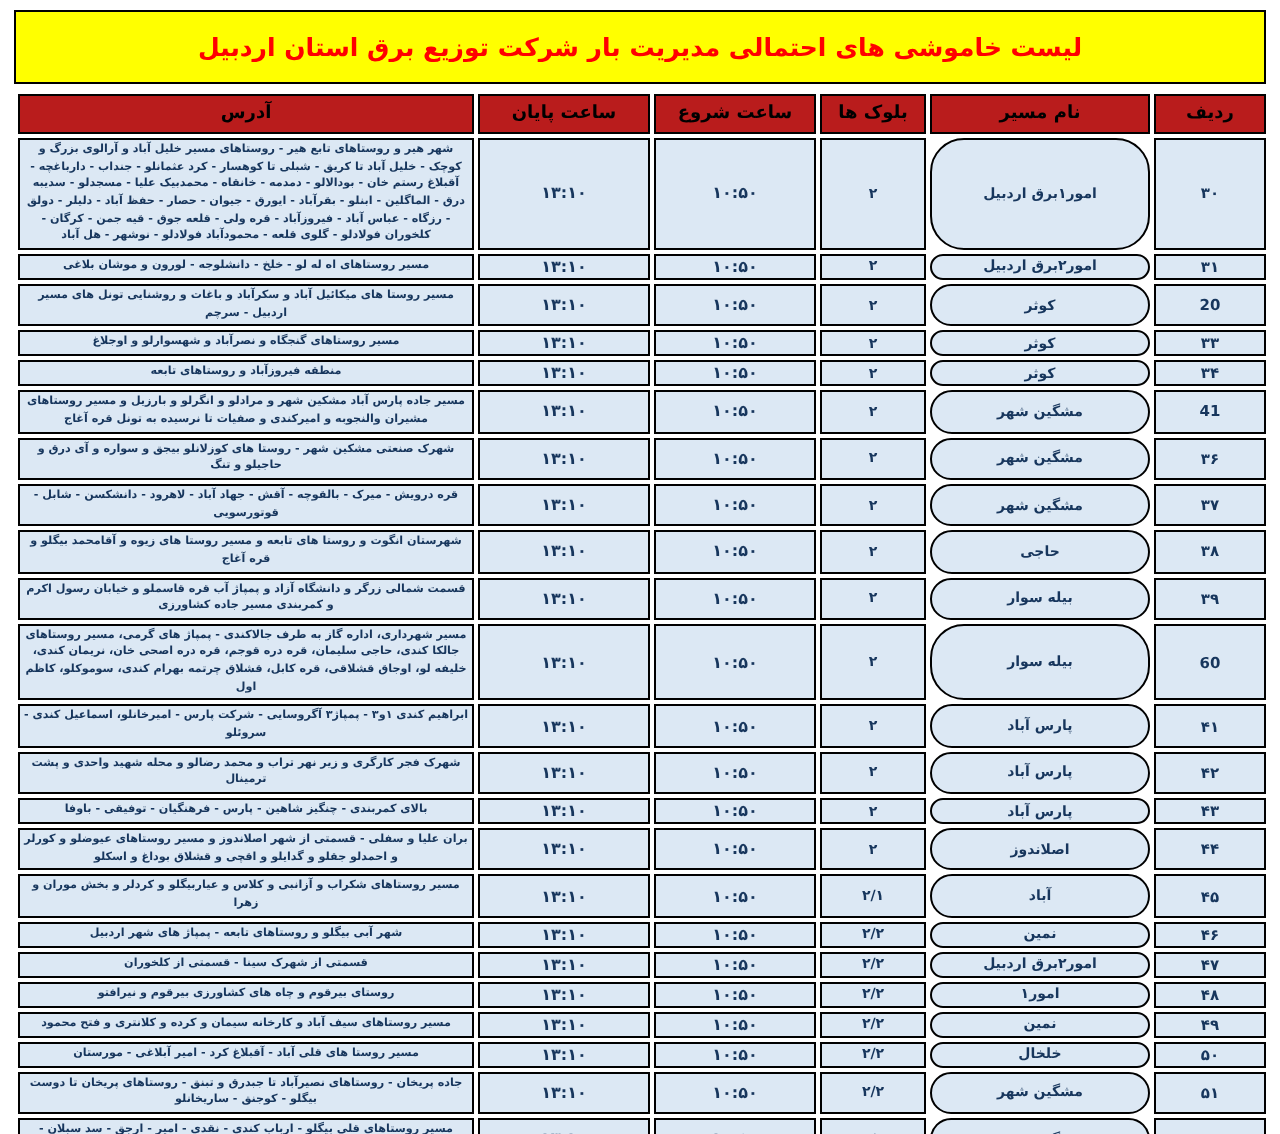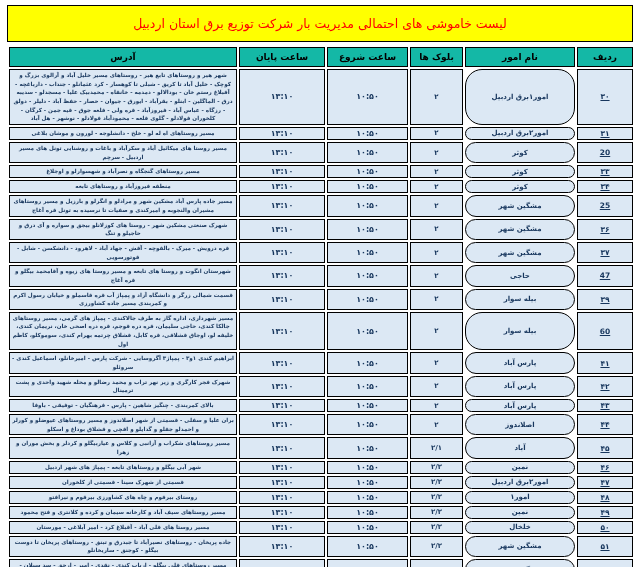--- a/index.html
+++ b/index.html
@@ -5,54 +5,54 @@
   html,body{margin:0;padding:0;}
   body{
     width:640px;height:567px;overflow:hidden;background:#ffffff;
     font-family:"DejaVu Sans", sans-serif;
   }
   .sheet{padding:5px 7px 0 7px;}
   .title-bar{
     border:1.5px solid #000;
     background:#ffff00;
     color:#ff0000;
-    font-weight:normal;
+    font-weight:bold;
     font-size:12.5px;
     text-align:center;
     padding:10px 4px;
     margin-bottom:3px;
   }
   table.outage{
     width:626px;
     table-layout:fixed;
     border-collapse:separate;
     border-spacing:2px 2px;
     background:#ffffff;
     margin:0 -2px;
   }
   table.outage th, table.outage td{
     border:1px solid #000;
     vertical-align:middle;
     text-align:center;
     overflow:hidden;
   }
   table.outage th{
-    background:#14b8a6;
+    background:#b91c1c;
     color:#000;
     font-size:9px;
     font-weight:bold;
     padding:4px 2px;
   }
   table.outage td{
     background:#dce8f4;
     color:#17365d;
     font-weight:bold;
     padding:1px 2px;
   }
-  td.c0{font-size:7.5px;text-decoration:underline;}           
+  td.c0{font-size:7.5px;}           
   td.c1{font-size:7px;border-radius:17px;}             
   td.c2{font-size:7px;}             
   td.c3, td.c4{font-size:8px;letter-spacing:0.5px;} 
   td.c5{font-size:5.6px;line-height:1.55;padding:2px 4px;} 
 </style>
 </head>
 <body>
 
 <div class="sheet">
   <div class="title-bar">لیست خاموشی های احتمالی  مدیریت بار  شرکت توزیع برق استان اردبیل</div>
@@ -62,21 +62,21 @@
       <col style="width:56px">
       <col style="width:110px">
       <col style="width:53px">
       <col style="width:81px">
       <col style="width:86px">
       <col style="width:228px">
     </colgroup>
     <thead>
       <tr>
         <th>ردیف</th>
-        <th>نام امور</th>
+        <th>نام مسیر</th>
         <th>بلوک ها</th>
         <th>ساعت شروع</th>
         <th>ساعت پایان</th>
         <th>آدرس</th>
       </tr>
     </thead>
     <tbody>
         <tr>
           <td class="c0">۳۰</td>
           <td class="c1">امور۱برق اردبیل</td>
@@ -111,21 +111,21 @@
         </tr>
         <tr>
           <td class="c0">۳۴</td>
           <td class="c1">کوثر</td>
           <td class="c2">۲</td>
           <td class="c3">۱۰:۵۰</td>
           <td class="c4">۱۳:۱۰</td>
           <td class="c5">منطقه فیروزآباد و روستاهای تابعه</td>
         </tr>
         <tr>
-          <td class="c0">25</td>
+          <td class="c0">41</td>
           <td class="c1">مشگین شهر</td>
           <td class="c2">۲</td>
           <td class="c3">۱۰:۵۰</td>
           <td class="c4">۱۳:۱۰</td>
           <td class="c5">مسیر جاده پارس آباد مشکین شهر و مرادلو و انگرلو و بارزیل و مسیر روستاهای مشیران والنجوبه و امیرکندی و صفیات تا نرسیده به تونل قره آغاج</td>
         </tr>
         <tr>
           <td class="c0">۳۶</td>
           <td class="c1">مشگین شهر</td>
           <td class="c2">۲</td>
@@ -135,21 +135,21 @@
         </tr>
         <tr>
           <td class="c0">۳۷</td>
           <td class="c1">مشگین شهر</td>
           <td class="c2">۲</td>
           <td class="c3">۱۰:۵۰</td>
           <td class="c4">۱۳:۱۰</td>
           <td class="c5">قره درویش - میرک - بالقوچه - آقش - جهاد آباد - لاهرود - دانشکسن - شابل - قوتورسویی</td>
         </tr>
         <tr>
-          <td class="c0">47</td>
+          <td class="c0">۳۸</td>
           <td class="c1">حاجی</td>
           <td class="c2">۲</td>
           <td class="c3">۱۰:۵۰</td>
           <td class="c4">۱۳:۱۰</td>
           <td class="c5">شهرستان انگوت و روستا های تابعه و مسیر روستا های زیوه و آقامحمد بیگلو و قره آغاج</td>
         </tr>
         <tr>
           <td class="c0">۳۹</td>
           <td class="c1">بیله سوار</td>
           <td class="c2">۲</td>

